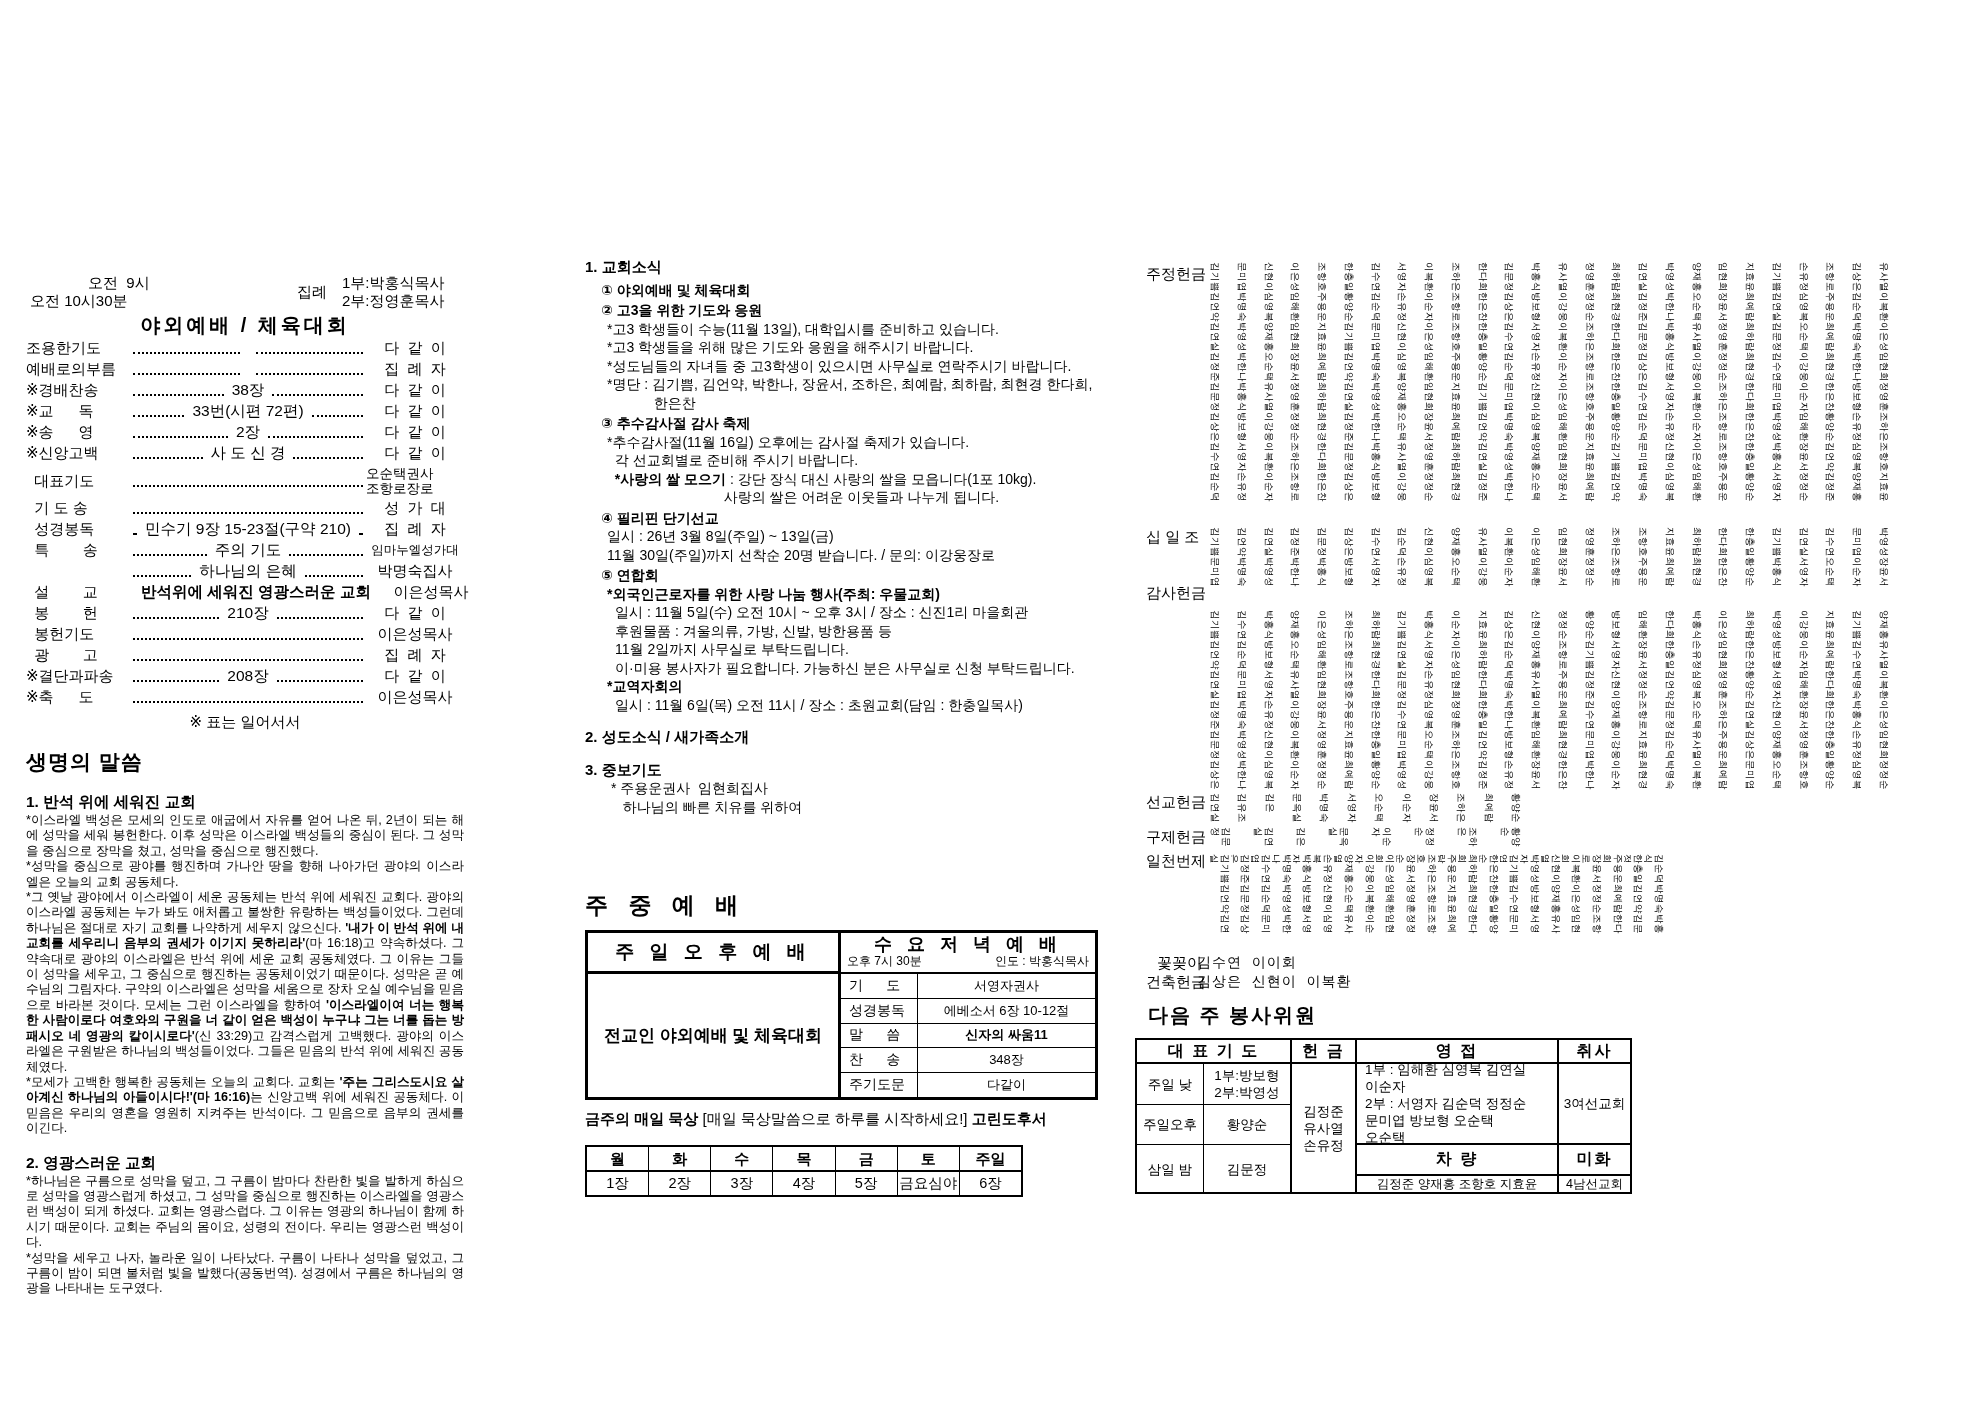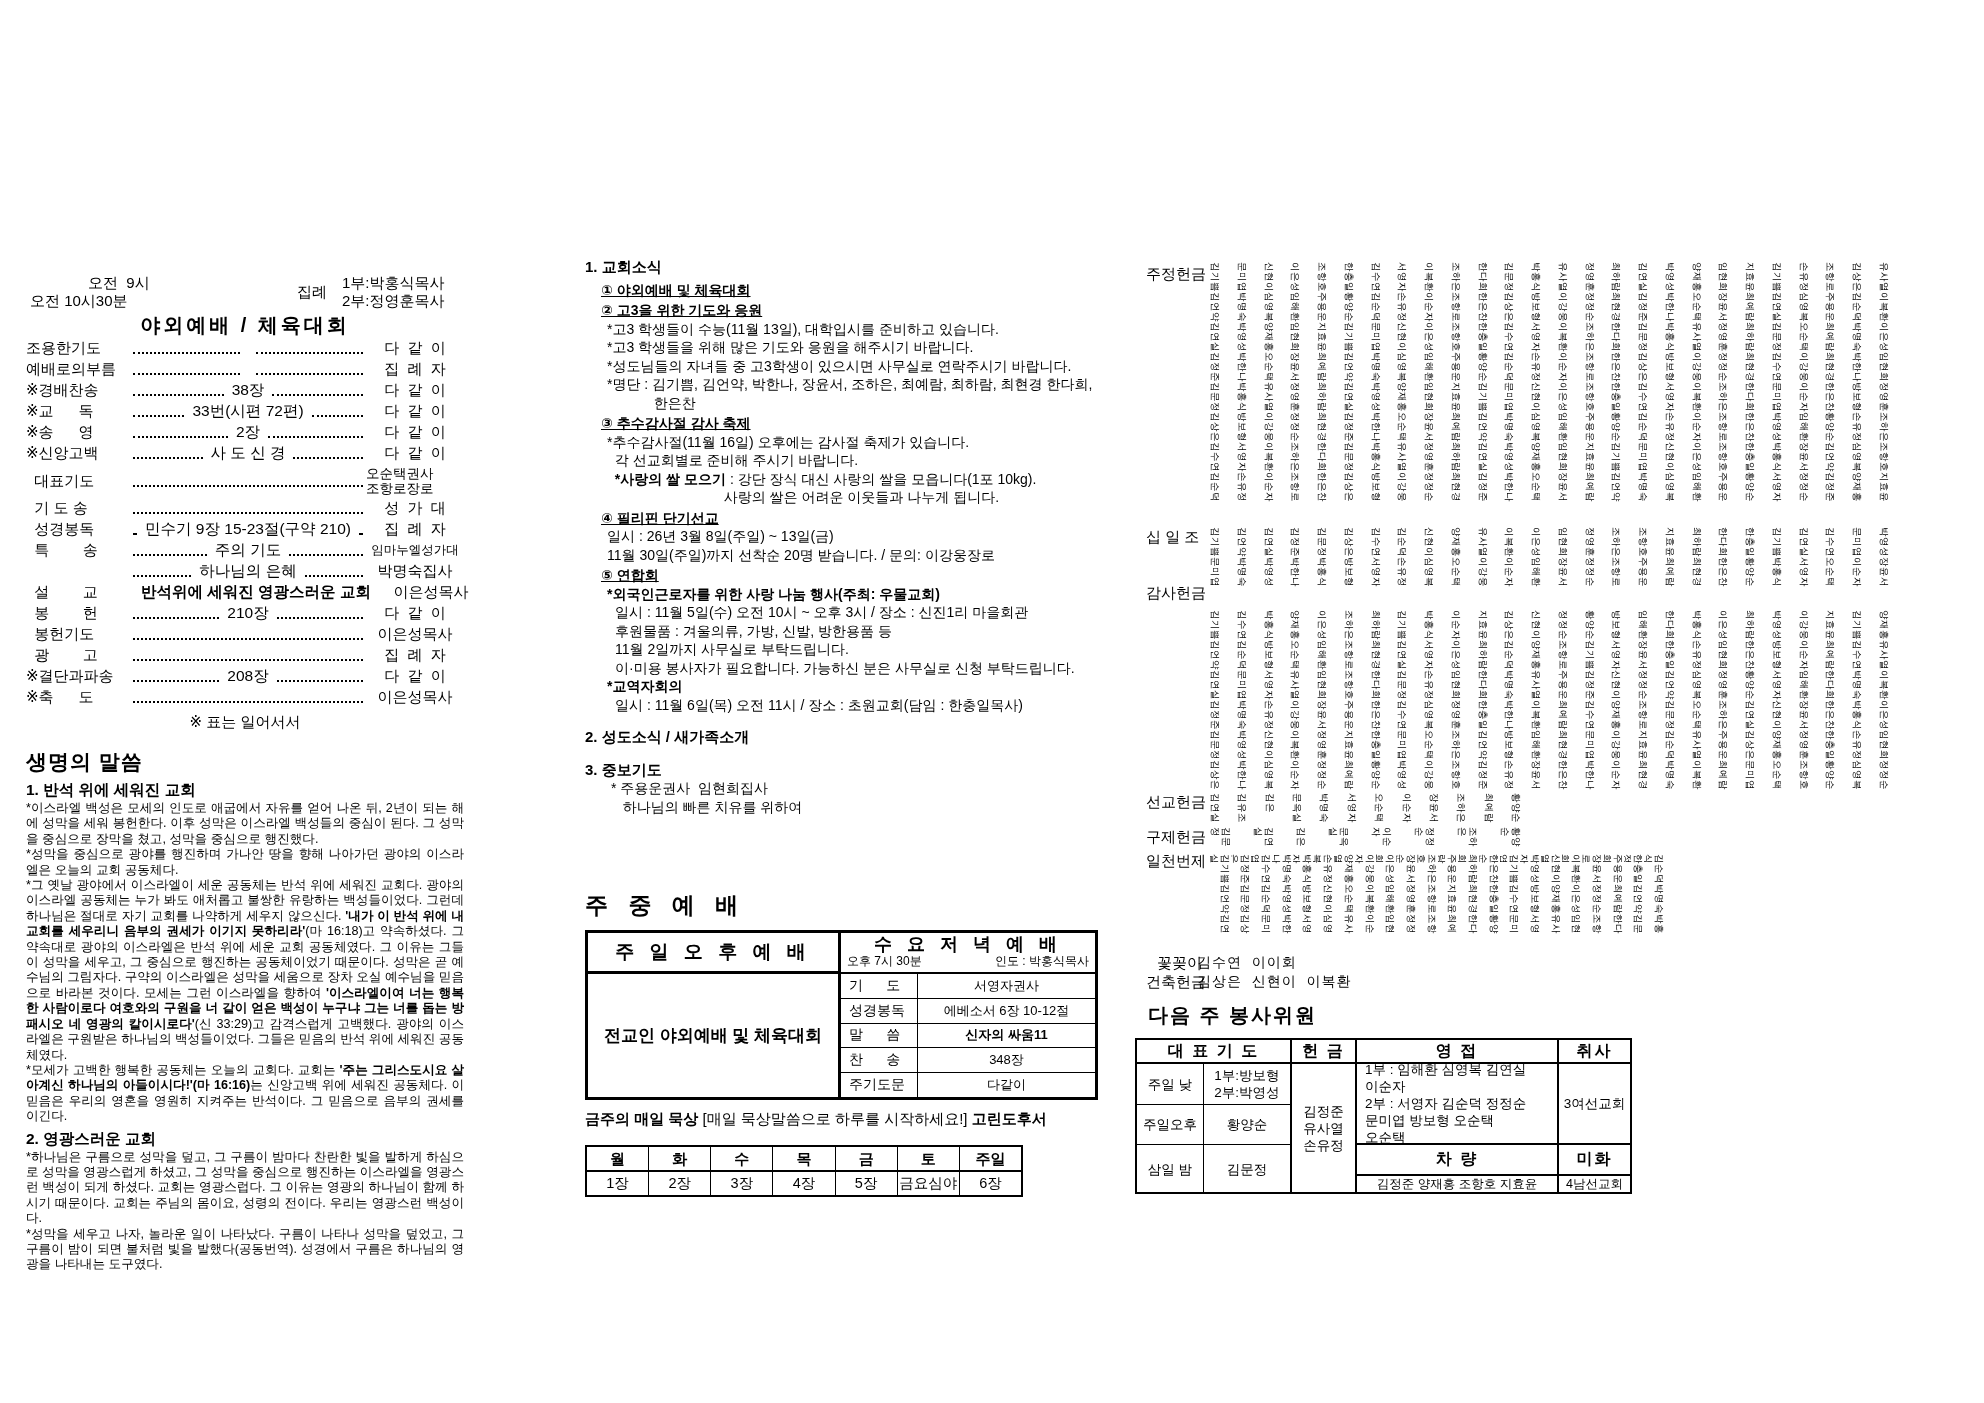--- a/index.html
+++ b/index.html
@@ -19,27 +19,27 @@
   .ld{flex:1;border-bottom:2px dotted #000;height:1px;margin:0 3px;transform:translateY(4px);}
   .wc{flex:none;padding:0 5px;font-size:15.5px;white-space:pre;}
   .wp{width:98px;flex:none;white-space:pre;text-align:center;}
   .wp2{font-size:13.5px;line-height:15px;white-space:pre-line;text-align:left;}
   .wpsm{font-size:12.5px;}
   .wnote{margin-top:5px;text-align:center;font-size:15px;}
 
   
   .sermon{position:absolute;left:26px;top:748px;width:438px;}
   .sermon-h{font-size:21px;font-weight:bold;letter-spacing:1px;}
-  .sec-t{font-size:15.5px;font-weight:bold;margin-top:4px;}
+  .sec-t{font-size:15.5px;font-weight:bold;margin-top:16px;}
   .sec-p{font-size:12.6px;line-height:15.4px;text-align:justify;}
 
   
   .ann{position:absolute;left:585px;top:258px;width:537px;font-size:14px;line-height:18.5px;}
   .ann-h{font-size:15px;font-weight:bold;margin-bottom:4px;}
-  .it{margin-left:16px;font-weight:bold;margin-top:2px;text-decoration:underline;}
+  .it{margin-left:16px;font-weight:bold;margin-top:2px;}
   .ib{margin-left:22px;white-space:pre-wrap;}
   .sec2{font-weight:bold;margin-top:14px;font-size:15px;}
   .sec3b{margin-left:26px;white-space:pre-wrap;}
 
   .mw-h{font-size:23px;font-weight:bold;letter-spacing:7px;}
   .mw{position:absolute;left:585px;top:930px;width:513px;height:170px;border:3px solid #000;display:flex;box-sizing:border-box;}
   .mw-left{width:250px;border-right:3px solid #000;display:flex;flex-direction:column;flex:none;}
   .mw-lh{height:41px;border-bottom:3px solid #000;display:flex;align-items:center;justify-content:center;
          font-size:19px;font-weight:bold;letter-spacing:5px;box-sizing:border-box;}
   .mw-lb{flex:1;display:flex;align-items:center;justify-content:center;font-size:17px;font-weight:bold;}

